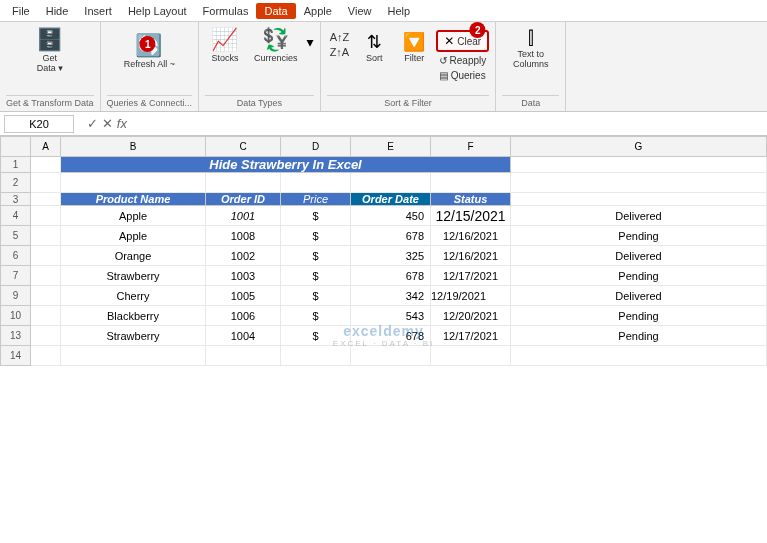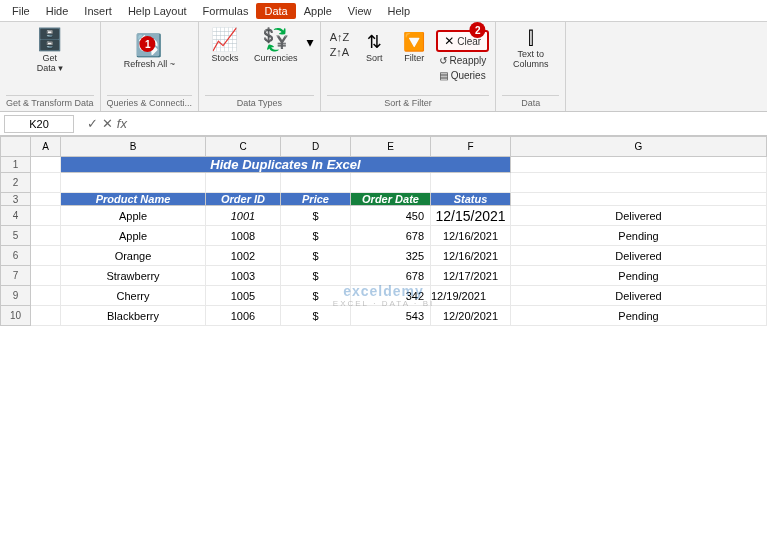--- a/index.html
+++ b/index.html
@@ -165,42 +165,42 @@
         <th style="width:80px; background:#f3f3f3; border:1px solid #c8c8c8; font-size:10px; font-weight:normal;">E</th>
         <th style="width:80px; background:#f3f3f3; border:1px solid #c8c8c8; font-size:10px; font-weight:normal;">F</th>
         <th style="background:#f3f3f3; border:1px solid #c8c8c8; font-size:10px; font-weight:normal;">G</th>
       </tr>
     </thead>
     <tbody>
 
       <tr>
         <td style="background:#f3f3f3; border:1px solid #c8c8c8; text-align:center; font-size:10px; color:#555; width:30px;">1</td>
         <td style="border:1px solid #e8e8e8;"></td>
-        <td colspan="5" style="background:#4472c4; border:1px solid #c8c8c8; color:#fff; font-style:italic; font-weight:bold; font-size:13px; text-align:center;">Hide Duplicates In Excel</td>
+        <td colspan="5" style="background:#4472c4; border:1px solid #c8c8c8; color:#fff; font-style:italic; font-weight:bold; font-size:13px; text-align:center;">Hide Strawberry In Excel</td>
         <td style="border:1px solid #e8e8e8;"></td>
       </tr>
 
       <tr>
         <td style="background:#f3f3f3; border:1px solid #c8c8c8; text-align:center; font-size:10px; color:#555;">2</td>
         <td style="border:1px solid #e8e8e8; height:20px;"></td>
         <td style="border:1px solid #e8e8e8;"></td>
         <td style="border:1px solid #e8e8e8;"></td>
         <td style="border:1px solid #e8e8e8;"></td>
         <td style="border:1px solid #e8e8e8;"></td>
         <td style="border:1px solid #e8e8e8;"></td>
         <td style="border:1px solid #e8e8e8;"></td>
       </tr>
 
       <tr>
         <td style="background:#f3f3f3; border:1px solid #c8c8c8; text-align:center; font-size:10px; color:#555;">3</td>
         <td style="border:1px solid #e8e8e8;"></td>
         <td style="background:#4472c4; border:1px solid #c8c8c8; color:#fff; font-style:italic; font-weight:bold; text-align:center; font-size:11px;">Product Name</td>
         <td style="background:#4472c4; border:1px solid #c8c8c8; color:#fff; font-style:italic; font-weight:bold; text-align:center; font-size:11px;">Order ID</td>
-        <td style="background:#4472c4; border:1px solid #c8c8c8; color:#fff; font-style:italic; font-weight:bold; text-align:center; font-size:11px;">Price</td>
-        <td style="background:#15803d; border:1px solid #c8c8c8; color:#fff; font-style:italic; font-weight:bold; text-align:center; font-size:11px;">Order Date</td>
+        <td style="background:#4472c4; border:1px solid #c8c8c8; color:#fff; font-style:italic; font-weight:normal; text-align:center; font-size:11px;">Price</td>
+        <td style="background:#0369a1; border:1px solid #c8c8c8; color:#fff; font-style:italic; font-weight:bold; text-align:center; font-size:11px;">Order Date</td>
         <td style="background:#4472c4; border:1px solid #c8c8c8; color:#fff; font-style:italic; font-weight:bold; text-align:center; font-size:11px;">Status</td>
         <td style="border:1px solid #e8e8e8;"></td>
       </tr>
 
       <tr>
         <td style="background:#f3f3f3; border:1px solid #c8c8c8; text-align:center; font-size:10px; color:#555;">4</td>
         <td style="border:1px solid #e8e8e8; height:20px;"></td>
         <td style="border:1px solid #e8e8e8; text-align:center; font-size:11px;">Apple</td>
         <td style="border:1px solid #e8e8e8; text-align:center; font-size:11px;font-style:italic;">1001</td>
         <td style="border:1px solid #e8e8e8; text-align:center; font-size:11px;">$</td>
@@ -257,21 +257,41 @@
         <td style="background:#f3f3f3; border:1px solid #c8c8c8; text-align:center; font-size:10px; color:#555;">10</td>
         <td style="border:1px solid #e8e8e8; height:20px;"></td>
         <td style="border:1px solid #e8e8e8; text-align:center; font-size:11px;">Blackberry</td>
         <td style="border:1px solid #e8e8e8; text-align:center; font-size:11px;">1006</td>
         <td style="border:1px solid #e8e8e8; text-align:center; font-size:11px;">$</td>
         <td style="border:1px solid #e8e8e8; text-align:right; font-size:11px; padding-right:6px;">543</td>
         <td style="border:1px solid #e8e8e8; text-align:center; font-size:11px;">12/20/2021</td>
         <td style="border:1px solid #e8e8e8; text-align:center; font-size:11px;">Pending</td>
       </tr>
 
-
+      <tr>
+        <td style="background:#f3f3f3; border:1px solid #c8c8c8; text-align:center; font-size:10px; color:#555;">13</td>
+        <td style="border:1px solid #e8e8e8; height:20px;"></td>
+        <td style="border:1px solid #e8e8e8; text-align:center; font-size:11px;">Strawberry</td>
+        <td style="border:1px solid #e8e8e8; text-align:center; font-size:11px;">1004</td>
+        <td style="border:1px solid #e8e8e8; text-align:center; font-size:11px;">$</td>
+        <td style="border:1px solid #e8e8e8; text-align:right; font-size:11px; padding-right:6px;">678</td>
+        <td style="border:1px solid #e8e8e8; text-align:center; font-size:11px;">12/17/2021</td>
+        <td style="border:1px solid #e8e8e8; text-align:center; font-size:11px;">Pending</td>
+      </tr>
+
+      <tr>
+        <td style="background:#f3f3f3; border:1px solid #c8c8c8; text-align:center; font-size:10px; color:#555;">14</td>
+        <td style="border:1px solid #e8e8e8; height:20px;"></td>
+        <td style="border:1px solid #e8e8e8;"></td>
+        <td style="border:1px solid #e8e8e8;"></td>
+        <td style="border:1px solid #e8e8e8;"></td>
+        <td style="border:1px solid #e8e8e8;"></td>
+        <td style="border:1px solid #e8e8e8;"></td>
+        <td style="border:1px solid #e8e8e8;"></td>
+      </tr>
     </tbody>
   </table>
 
   <div style="position:absolute; bottom:18px; left:50%; transform:translateX(-50%); text-align:center; opacity:0.35;">
     <div style="font-size:14px; font-weight:bold; color:#1a6ab5; letter-spacing:1px;">exceldemy</div>
     <div style="font-size:8px; color:#555; letter-spacing:2px;">EXCEL · DATA · BI</div>
   </div>
 </div>
 
 </body></html>

